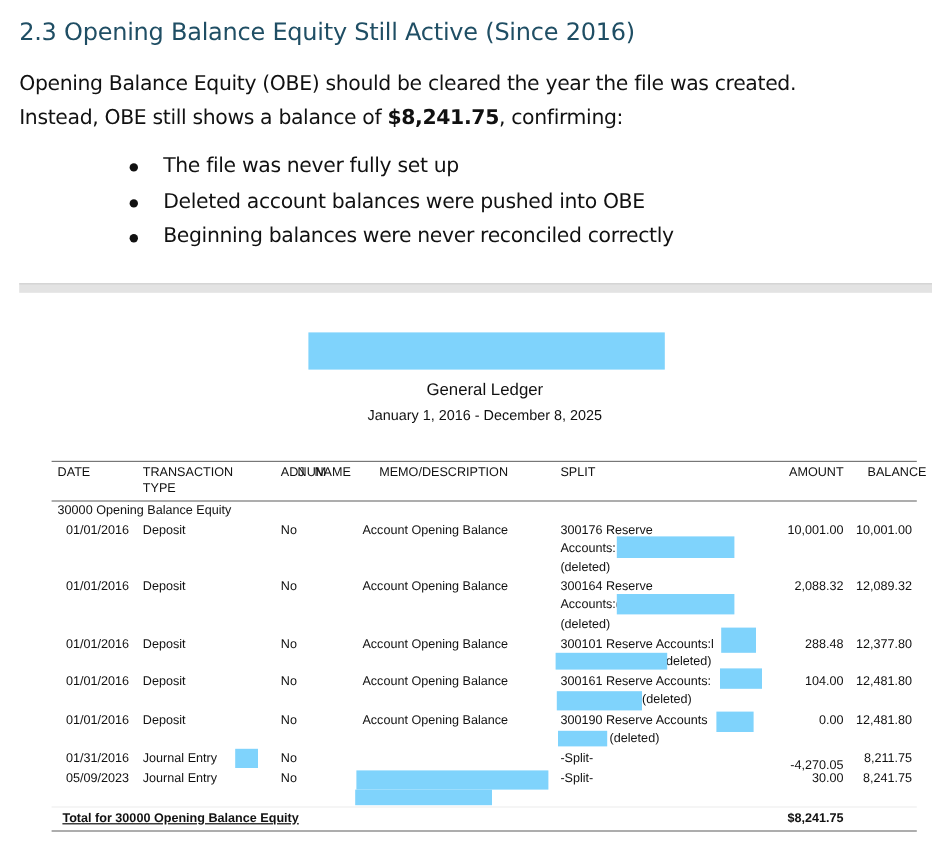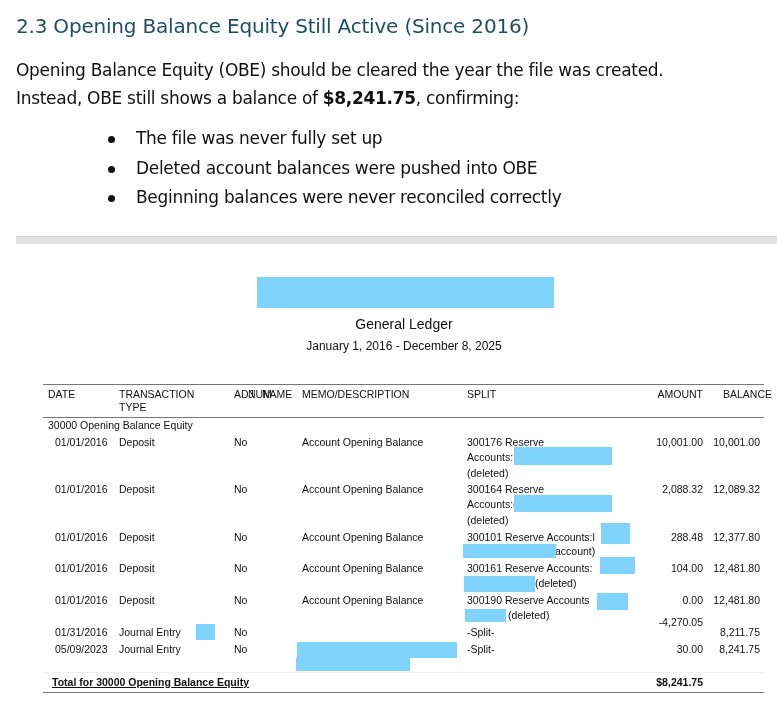--- a/index.html
+++ b/index.html
@@ -41,21 +41,21 @@
 <div class="report-title">General Ledger</div>
 <div class="report-range">January 1, 2016 - December 8, 2025</div>
 
 <div class="rule" style="top:384px;"></div>
 <div class="t" style="left:48px;top:388px;">DATE</div>
 <div class="t" style="left:119px;top:388px;">TRANSACTION</div>
 <div class="t" style="left:119px;top:401px;">TYPE</div>
 <div class="t" style="left:216px;top:388px;margin-left:32px;">NUM</div>
 <div class="t" style="left:234px;top:388px;">ADJ</div>
 <div class="t" style="left:262px;top:388px;">NAME</div>
-<div class="t" style="left:302px;top:388px;">MEMO/DESCRIPTION</div>
+<div class="t" style="left:288px;top:388px;padding-left:28px;">MEMO/DESCRIPTION</div>
 <div class="t" style="left:467px;top:388px;">SPLIT</div>
 <div class="t r" style="left:630px;width:73px;top:388px;text-align:right;">AMOUNT</div>
 <div class="t r" style="left:705px;width:55px;top:388px;margin-left:12px;">BALANCE</div>
 <div class="rule" style="top:417px;"></div>
 
 <div class="t" style="left:48px;top:419px;">30000 Opening Balance Equity</div>
 
 <div>
   <div class="t" style="left:55px;top:436px;">01/01/2016</div>
   <div class="t" style="left:119px;top:436px;">Deposit</div>
@@ -81,21 +81,21 @@
   <div class="t r" style="left:630px;width:73px;top:483px;">2,088.32</div>
   <div class="t r" style="left:705px;width:55px;top:483px;">12,089.32</div>
 </div>
 
 <div>
   <div class="t" style="left:55px;top:531px;">01/01/2016</div>
   <div class="t" style="left:119px;top:531px;">Deposit</div>
   <div class="t" style="left:234px;top:531px;">No</div>
   <div class="t" style="left:302px;top:531px;">Account Opening Balance</div>
   <div class="t" style="left:467px;top:531px;">300101 Reserve Accounts:l</div>
-  <div class="t" style="left:555px;top:545px;">account)</div>
+  <div class="t" style="left:555px;top:545px;">deleted)</div>
   <div class="redact" style="left:601px;top:523px;width:29px;height:21px;"></div>
   <div class="redact" style="left:463px;top:544px;width:93px;height:14px;"></div>
   <div class="t r" style="left:630px;width:73px;top:531px;">288.48</div>
   <div class="t r" style="left:705px;width:55px;top:531px;">12,377.80</div>
 </div>
 
 <div>
   <div class="t" style="left:55px;top:562px;">01/01/2016</div>
   <div class="t" style="left:119px;top:562px;">Deposit</div>
   <div class="t" style="left:234px;top:562px;">No</div>
@@ -120,21 +120,21 @@
   <div class="t r" style="left:630px;width:73px;top:594px;">0.00</div>
   <div class="t r" style="left:705px;width:55px;top:594px;">12,481.80</div>
 </div>
 
 <div>
   <div class="t" style="left:55px;top:626px;">01/31/2016</div>
   <div class="t" style="left:119px;top:626px;">Journal Entry</div>
   <div class="redact" style="left:196px;top:624px;width:19px;height:16px;"></div>
   <div class="t" style="left:234px;top:626px;">No</div>
   <div class="t" style="left:467px;top:626px;">-Split-</div>
-  <div class="t r" style="left:630px;width:73px;top:616px;">-4,270.05</div>
+  <div class="t r" style="left:630px;width:73px;top:632px;">-4,270.05</div>
   <div class="t r" style="left:705px;width:55px;top:626px;">8,211.75</div>
 </div>
 
 <div>
   <div class="t" style="left:55px;top:643px;">05/09/2023</div>
   <div class="t" style="left:119px;top:643px;">Journal Entry</div>
   <div class="t" style="left:234px;top:643px;">No</div>
   <div class="redact" style="left:297px;top:642px;width:160px;height:16px;"></div>
   <div class="redact" style="left:296px;top:658px;width:114px;height:13px;"></div>
   <div class="t" style="left:467px;top:643px;">-Split-</div>

